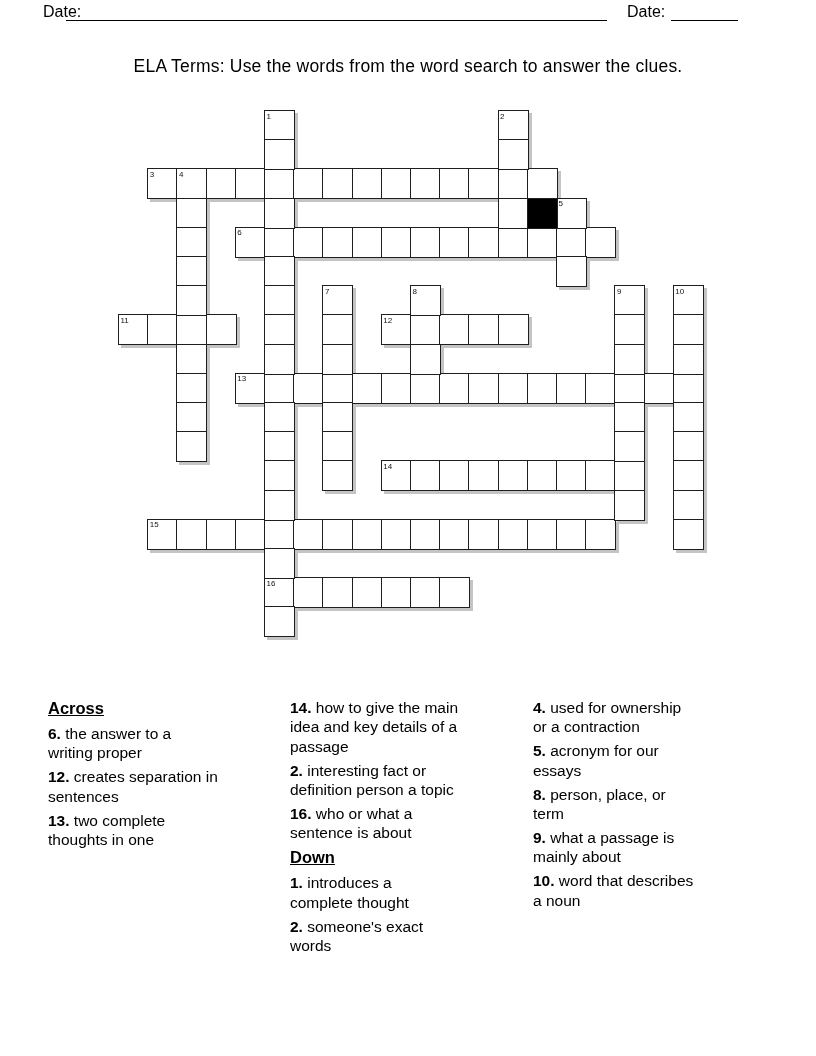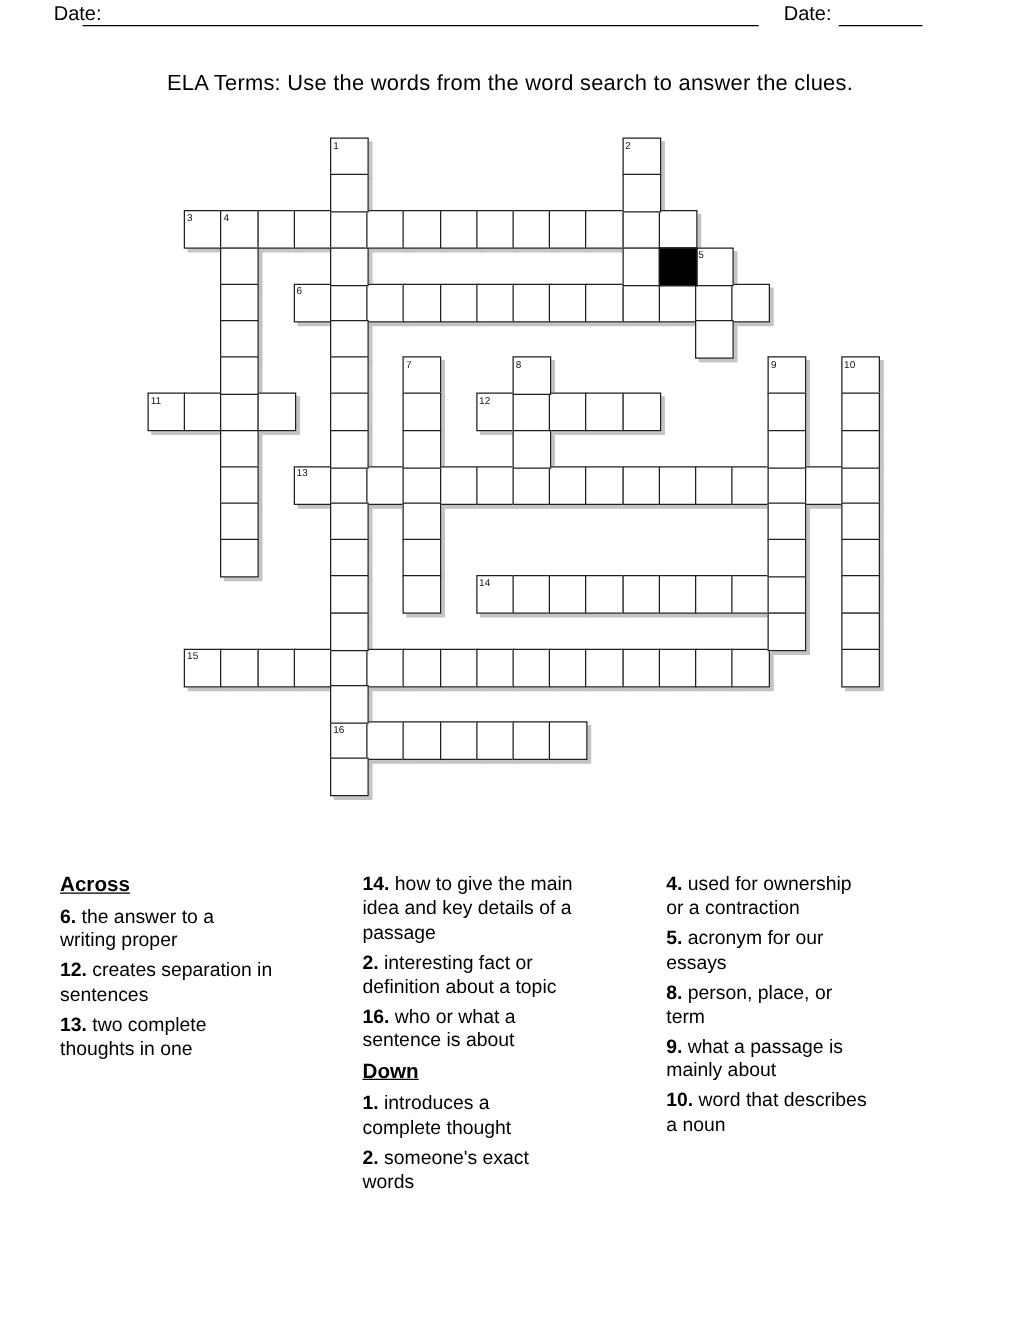--- a/index.html
+++ b/index.html
@@ -369,21 +369,21 @@
       <p><b>12. </b><span class="clue-text">creates separation in
 sentences</span></p>
       <p><b>13. </b><span class="clue-text">two complete
 thoughts in one</span></p>
     </div>
   <div class="clue-col" id="clues-col-1">
       <p><b>14. </b><span class="clue-text">how to give the main
 idea and key details of a
 passage</span></p>
       <p><b>2. </b><span class="clue-text">interesting fact or
-definition about a topic</span></p>
+definition person a topic</span></p>
       <p><b>16. </b><span class="clue-text">who or what a
 sentence is about</span></p>
       <h3>Down</h3>
       <p><b>1. </b><span class="clue-text">introduces a
 complete thought</span></p>
       <p><b>2. </b><span class="clue-text">someone's exact
 words</span></p>
     </div>
   <div class="clue-col" id="clues-col-2">
       <p><b>4. </b><span class="clue-text">used for ownership

